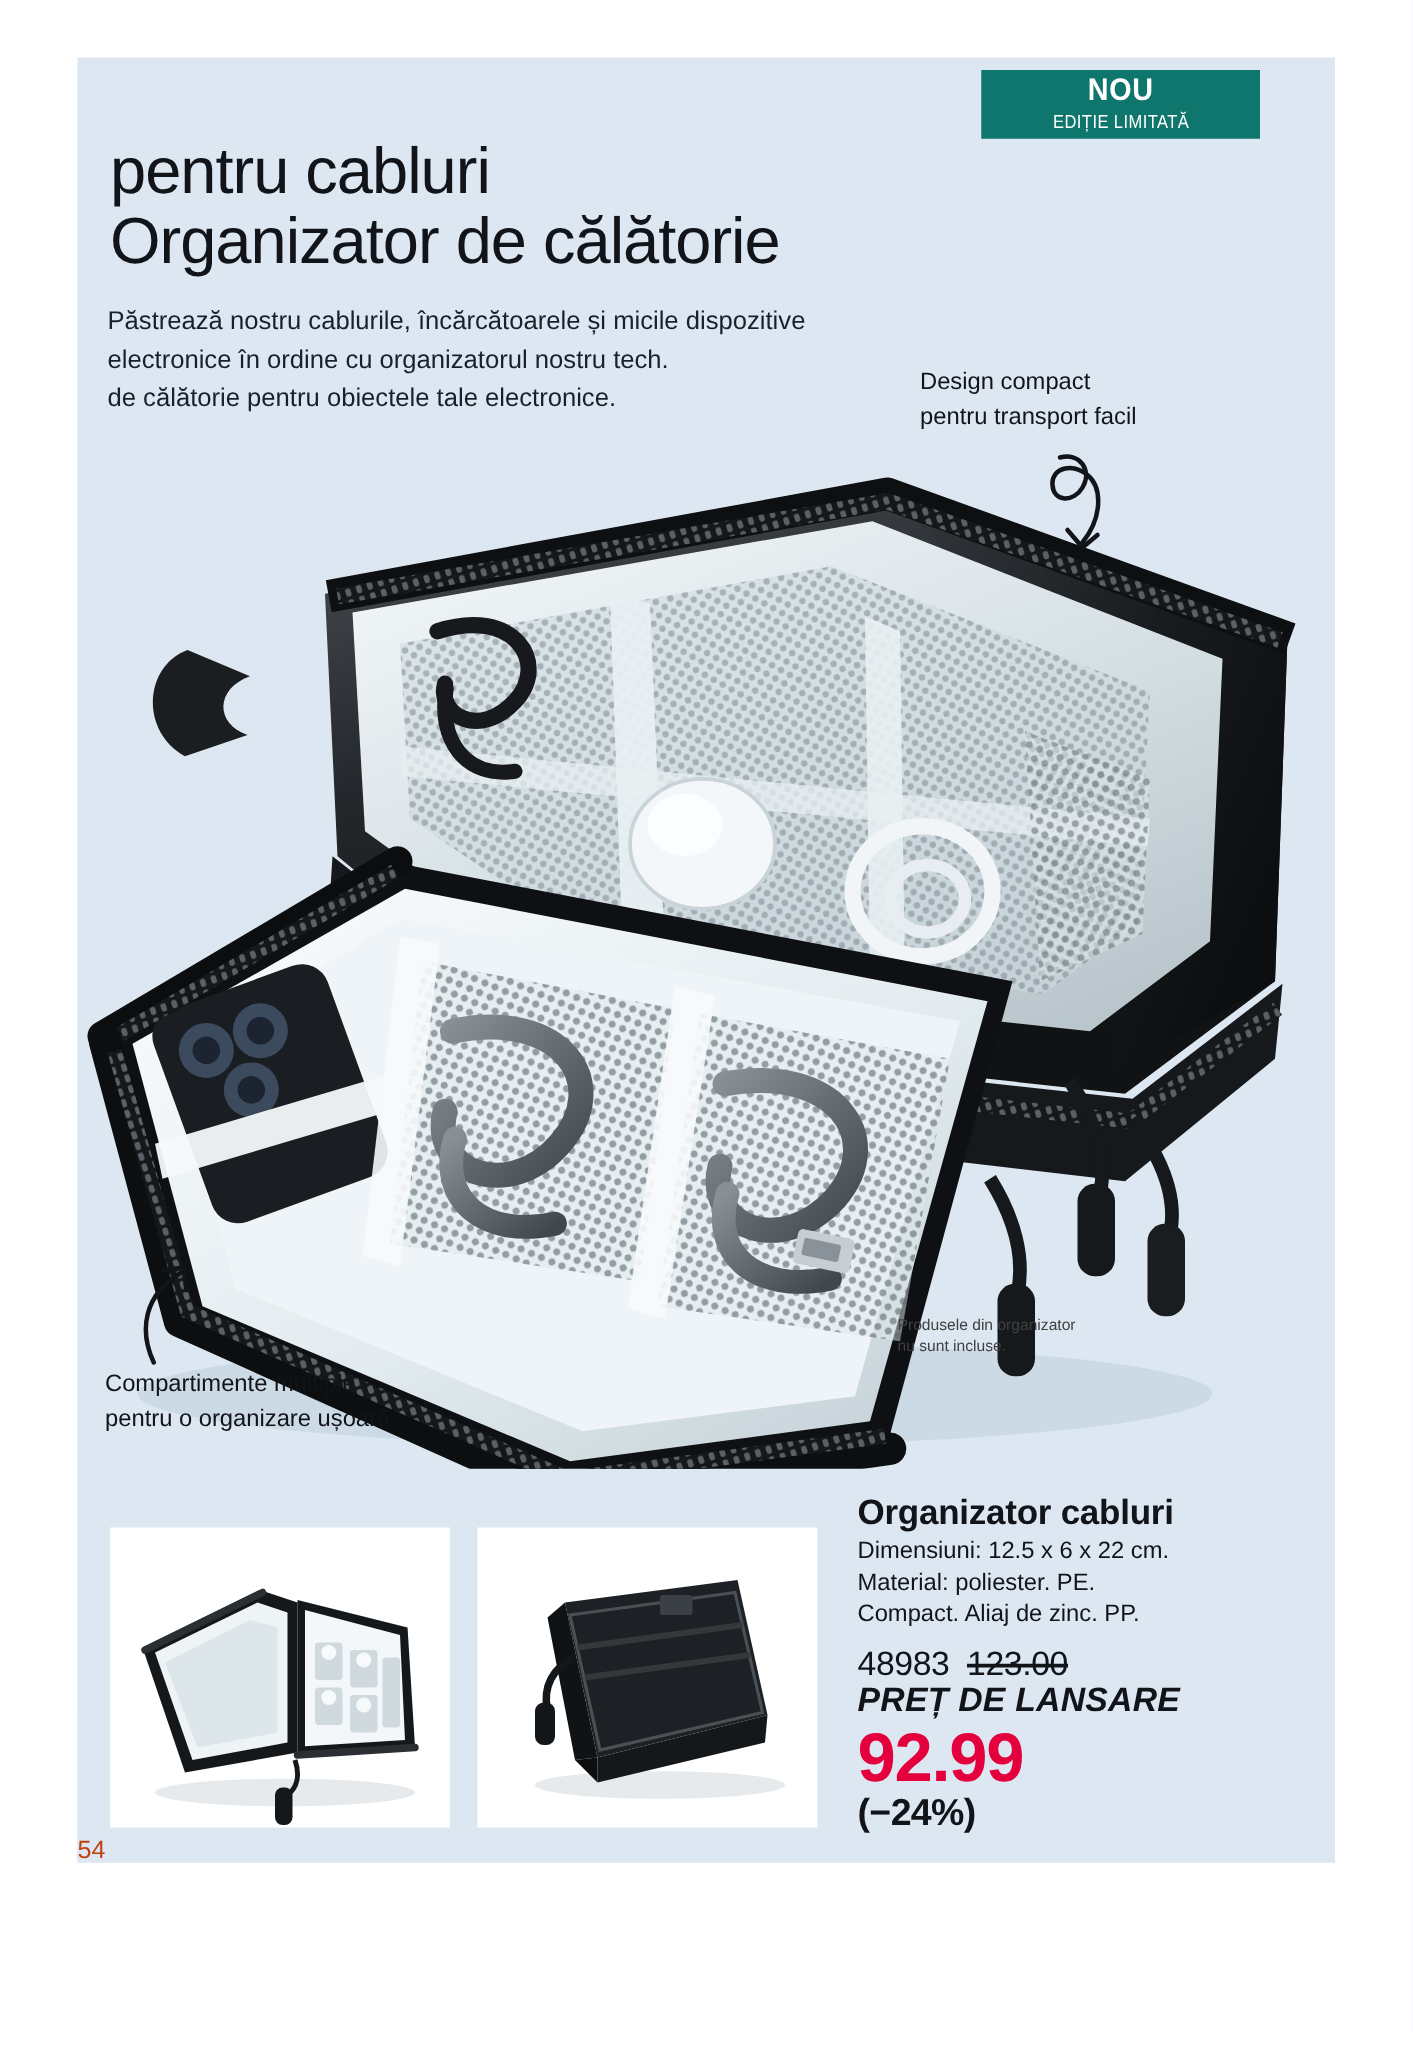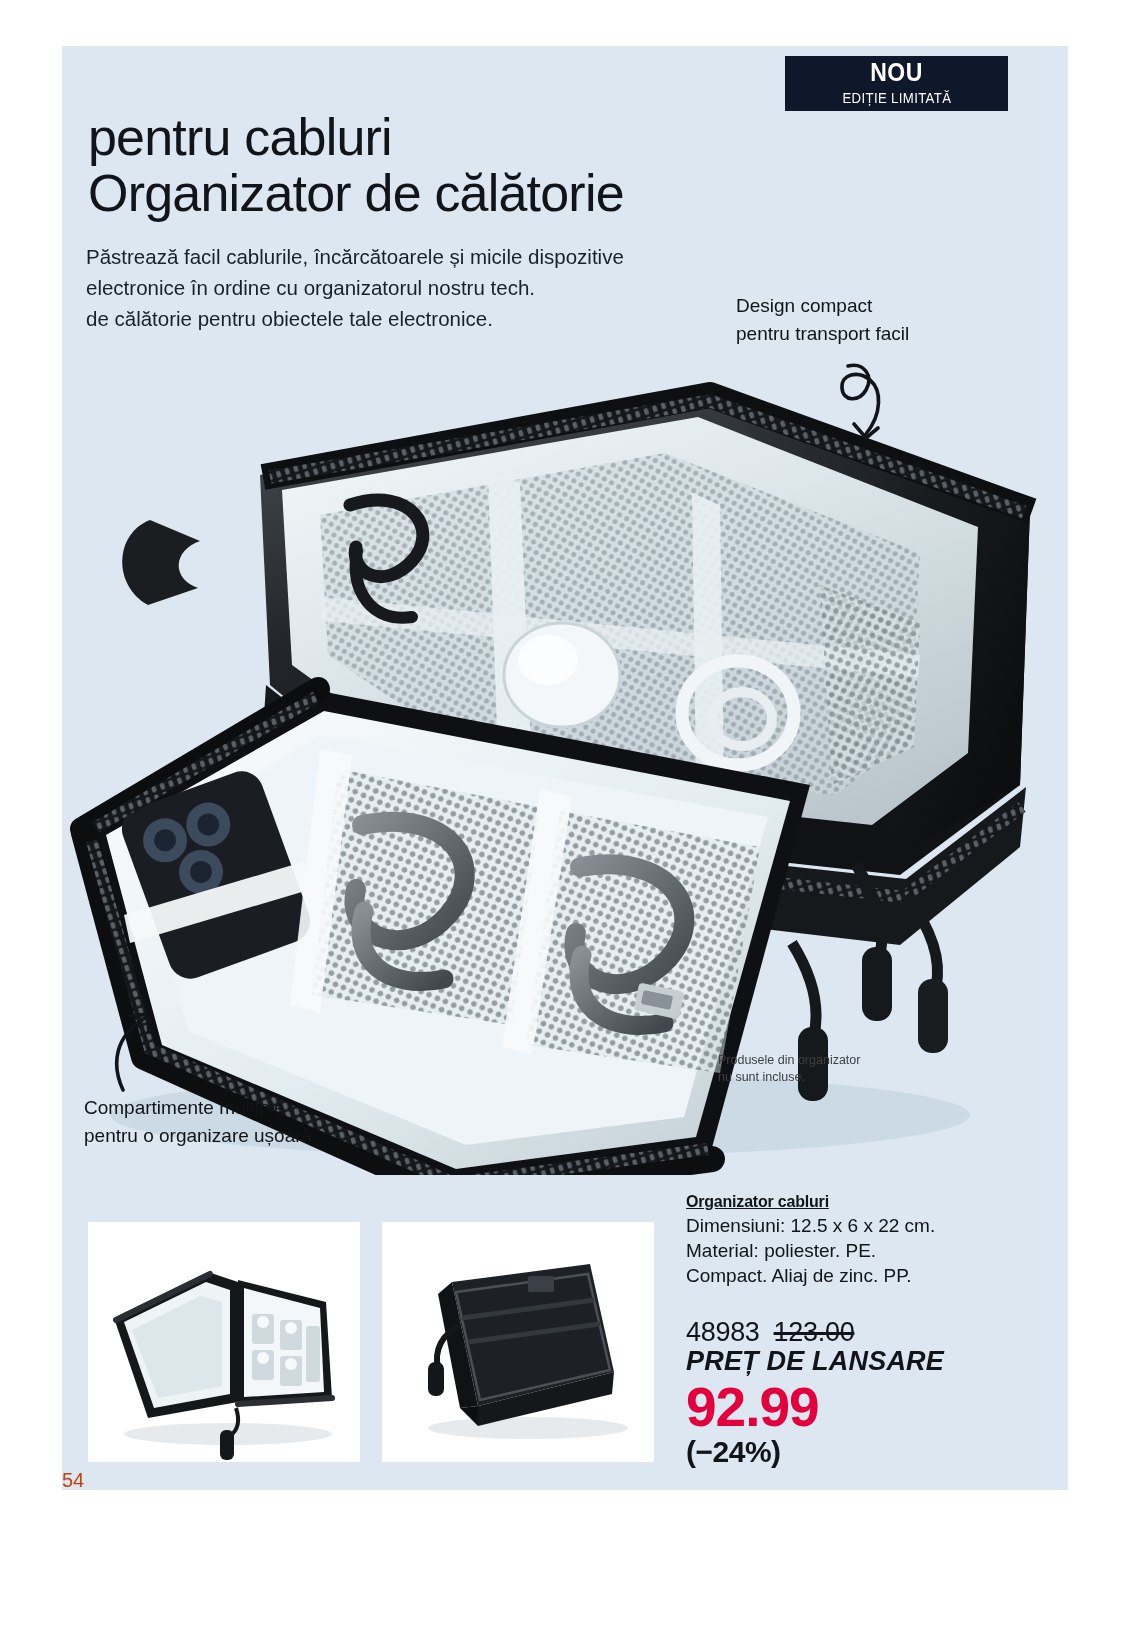--- a/index.html
+++ b/index.html
@@ -1,21 +1,21 @@
 <!DOCTYPE html>
 <html><head>
 <meta charset="utf-8">
 <style>
   html,body{margin:0;padding:0;background:#ffffff;}
   body{width:1130px;height:1636px;font-family:"Liberation Sans",sans-serif;-webkit-font-smoothing:antialiased;}
   .page{position:relative;width:1130px;height:1636px;background:#ffffff;overflow:hidden;}
   .bg-panel{position:absolute;left:62px;top:46px;width:1006px;height:1444px;background:#dce7f2;}
   .bg-panel-2{position:absolute;left:62px;top:1370px;width:1006px;height:120px;background:#dce7f2;}
 
-  .badge{position:absolute;left:785px;top:56px;width:223px;height:55px;background:#0f172a;
+  .badge{position:absolute;left:785px;top:56px;width:223px;height:55px;background:#0f766e;
          display:flex;flex-direction:column;align-items:center;justify-content:center;}
   .badge-main{color:#ffffff;font-size:25px;font-weight:700;letter-spacing:0.5px;line-height:1;
               font-family:"Liberation Sans Narrow","Liberation Sans",sans-serif;transform:scaleX(0.92);}
   .badge-sub{color:#ffffff;font-size:15px;font-weight:400;letter-spacing:0.4px;line-height:1.3;margin-top:3px;
              transform:scaleX(0.88);}
 
   .title{position:absolute;left:88px;top:74px;width:680px;font-size:52px;line-height:1.08;
          font-weight:400;color:#111418;letter-spacing:-0.8px;}
   .title span{display:block;}
 
@@ -35,23 +35,23 @@
   #arrow-up{left:105px;top:1000px;width:70px;height:95px;}
 
   
   .hero{position:absolute;left:20px;top:355px;width:1060px;height:820px;}
 
   .thumbs{position:absolute;left:88px;top:1222px;display:flex;gap:22px;}
   .thumb{width:272px;height:240px;background:#ffffff;position:relative;overflow:hidden;}
 
   
   .info{position:absolute;left:686px;top:1192px;width:330px;color:#111418;}
-  .info-title{font-size:16px;font-weight:700;line-height:1.3;letter-spacing:-0.2px;text-decoration:underline;}
+  .info-title{font-size:28px;font-weight:700;line-height:1.3;letter-spacing:-0.2px;}
   .info-line{font-size:19px;line-height:1.33;}
-  .price-row{margin-top:28px;display:flex;align-items:baseline;gap:14px;}
+  .price-row{margin-top:12px;display:flex;align-items:baseline;gap:14px;}
   .art-no{font-size:27px;font-weight:500;letter-spacing:-0.3px;}
   .old-price{font-size:27px;font-weight:500;letter-spacing:-0.3px;text-decoration:line-through;
              text-decoration-thickness:2.5px;}
   .launch{font-size:27px;font-style:italic;font-weight:700;letter-spacing:0.2px;margin-top:-2px;}
   .new-price{font-size:55px;font-weight:700;color:#e4003c;line-height:1.02;margin-top:2px;letter-spacing:-1px;}
   .discount{font-size:30px;font-weight:700;color:#111418;line-height:1.1;letter-spacing:-0.5px;}
 
   .page-no{position:absolute;left:62px;top:1469px;font-size:20px;color:#c2410c;}
 </style>
 </head>
@@ -187,21 +187,21 @@
     <div class="badge-main">NOU</div>
     <div class="badge-sub">EDIȚIE LIMITATĂ</div>
   </div>
 
   <h1 class="title">
     <span>pentru cabluri</span>
     <span>Organizator de călătorie</span>
   </h1>
 
   <p class="lede">
-    <span>Păstrează facil cablurile, încărcătoarele și micile dispozitive</span>
+    <span>Păstrează nostru cablurile, încărcătoarele și micile dispozitive</span>
     <span>electronice în ordine cu organizatorul nostru tech.</span>
     <span>de călătorie pentru obiectele tale electronice.</span>
   </p>
 
   <div class="callout callout-right">
     <span>Design compact</span>
     <span>pentru transport facil</span>
   </div>
   <svg class="arrow-svg" id="arrow-loop" viewBox="0 0 80 105">
     <path d="M30 8 C46 4 56 18 48 32 C41 44 25 44 24 30 C23 16 40 12 52 22

